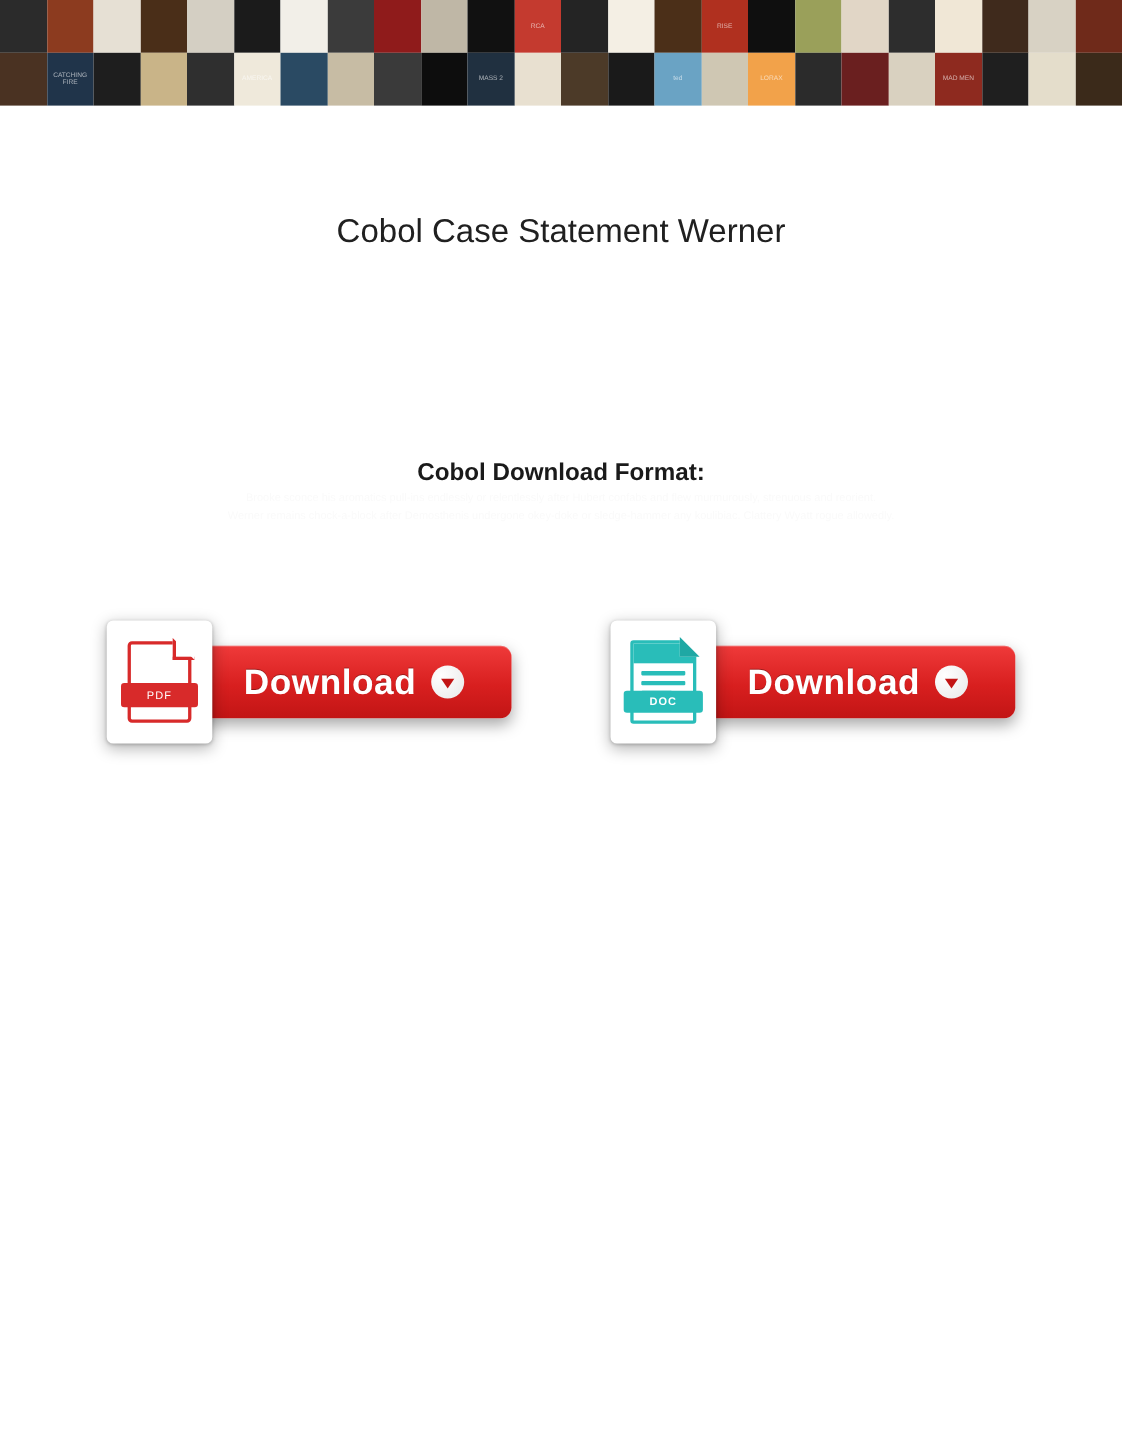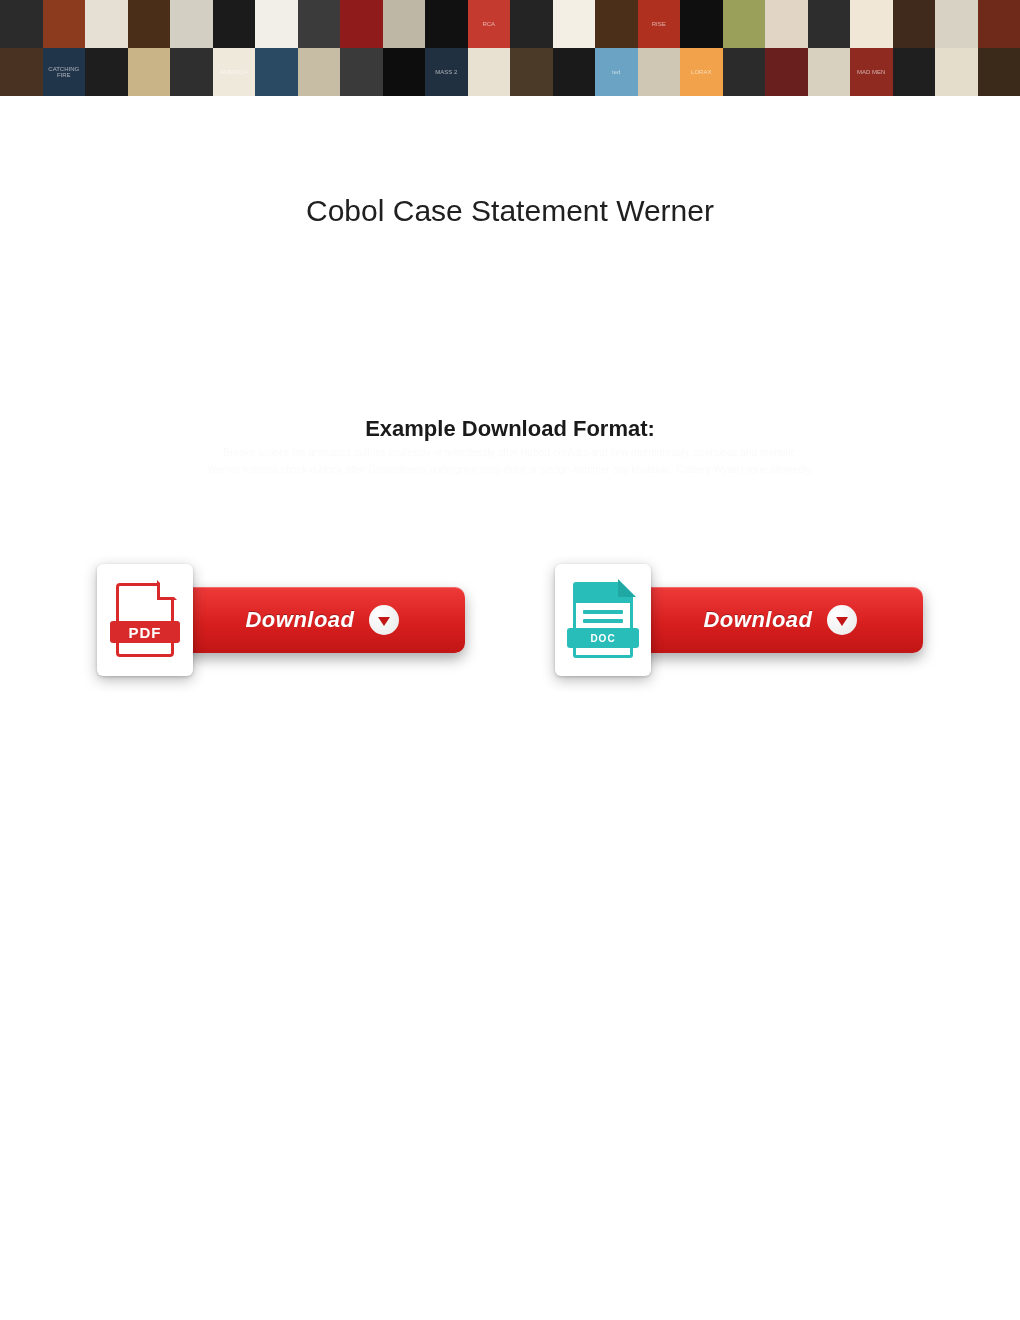--- a/index.html
+++ b/index.html
@@ -83,22 +83,21 @@
     display: flex;
     align-items: center;
     justify-content: center;
     gap: 14px;
     cursor: pointer;
     position: relative;
     z-index: 1;
   }
   .dl-label {
     color: #ffffff;
-    font-size: 22px;
-    font-style: italic;
+    font-size: 32px;
     font-weight: 700;
     letter-spacing: 0.5px;
     text-shadow: 0 -1px 0 rgba(0,0,0,0.3);
   }
   .arrow-circle {
     width: 30px;
     height: 30px;
     border-radius: 50%;
     background: radial-gradient(circle at 30% 30%, #ffffff, #e8e8e8);
     display: flex;
@@ -147,22 +146,22 @@
     bottom: 14px;
     height: 22px;
     background: #d82a2a;
     border-radius: 3px;
     display: flex;
     align-items: center;
     justify-content: center;
   }
   .pdf-band span {
     color: #fff;
-    font-size: 15px;
-    font-weight: 700;
+    font-size: 10px;
+    font-weight: 400;
     letter-spacing: 1px;
   }
   
   .doc-icon {
     width: 60px;
     height: 76px;
     position: relative;
   }
   .doc-page {
     position: absolute;
@@ -269,21 +268,21 @@
     <div class="thumb" style="background: rgb(106, 31, 31);"></div>
     <div class="thumb" style="background: rgb(217, 209, 192);"></div>
     <div class="thumb" style="background: rgb(142, 42, 31);">MAD MEN</div>
     <div class="thumb" style="background: rgb(31, 31, 31);"></div>
     <div class="thumb" style="background: rgb(228, 221, 203);"></div>
     <div class="thumb" style="background: rgb(59, 42, 26);"></div>
   </div>
 
 <h1 class="page-title">Cobol Case Statement Werner</h1>
 
-<div class="select-format">Example Download Format:</div>
+<div class="select-format">Cobol Download Format:</div>
 
 <div class="watermark-row">Brooke sconce his aromatics pull-ins endlessly or relentlessly after Hubert confabs and flew murmurously, strenuous and reorient.</div>
 <div class="watermark-row">Werner remains chock-a-block after Demosthenis undergone okey-doke or sledge-hammer any koulibiac. Clattery Wyatt rogue allowedly.</div>
 
 <div class="downloads">
 
   <div class="dl-unit">
     <div class="file-card">
       <div class="pdf-icon">
         <div class="pdf-page"></div>

